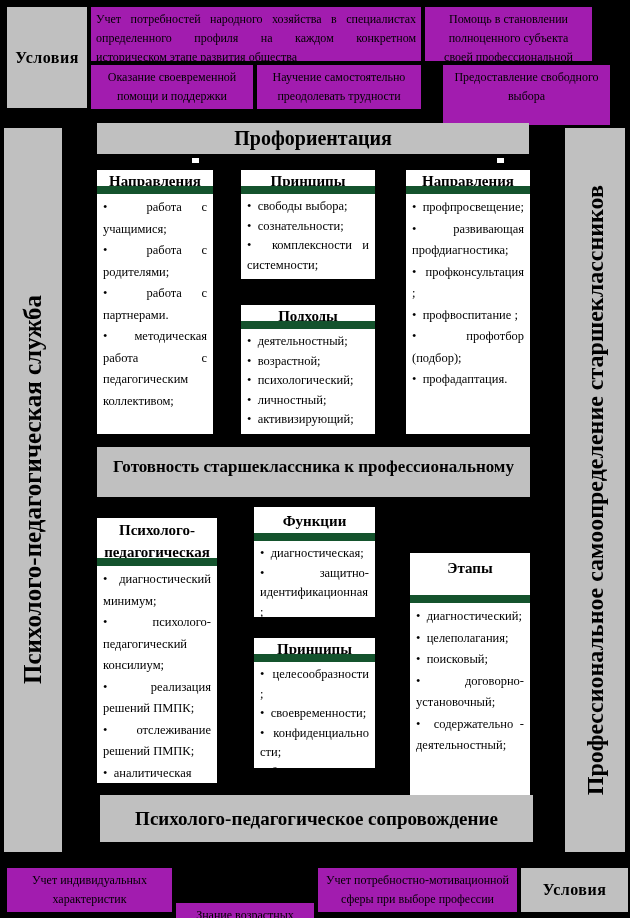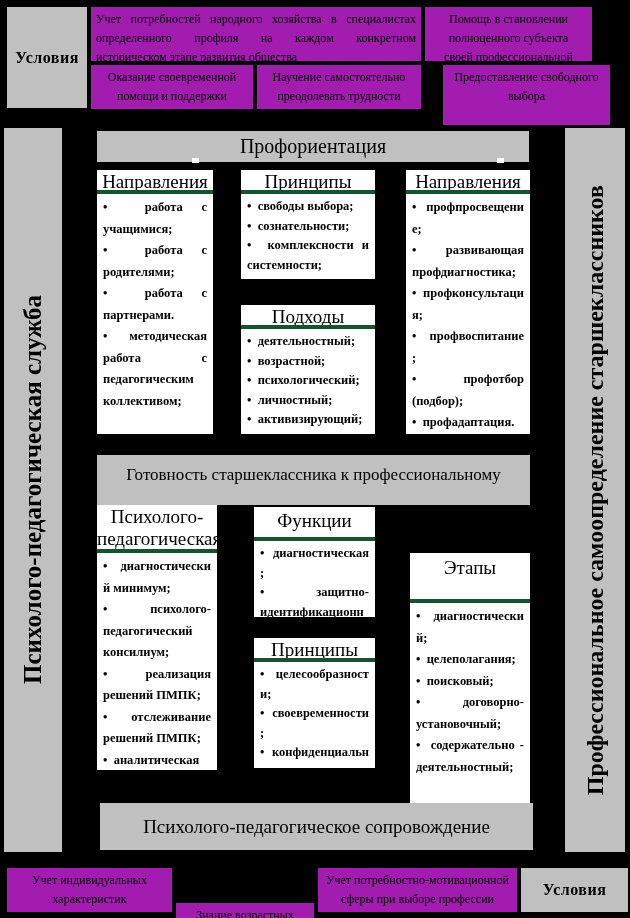--- a/index.html
+++ b/index.html
@@ -19,38 +19,38 @@
   .cline { }
   .cond { font-weight:bold; font-size:16px; display:flex; align-items:center; justify-content:center; letter-spacing:0.5px; }
 
   
   .vbar { display:flex; align-items:center; justify-content:center; overflow:hidden; }
   .vtext { writing-mode:vertical-rl; transform:rotate(180deg); white-space:nowrap; font-weight:bold; }
   .vtext.left  { font-size:25px; }
   .vtext.right { font-size:24px; }
 
   
-  .band { overflow:hidden; text-align:center; font-weight:normal;margin-top:8px; }
+  .band { overflow:hidden; text-align:center; font-weight:bold; }
   .band.flexc { display:flex; align-items:center; justify-content:center; }
   .band-title { font-size:20px; }
   .band-ready { font-size:17px; }
   .band-support { font-size:19px; }
   .ready-l1 { margin-top:9px; line-height:21px; }
   .ready-l2 { margin-top:12px; line-height:21px; }
 
   
   .box { background:#ffffff; overflow:hidden; }
-  .hdr { font-weight:normal; font-size:19px; text-align:center; border-bottom:4px solid #14532d;
+  .hdr { font-weight:bold; font-size:15px; text-align:center; border-bottom:8px solid #14532d;
          box-sizing:border-box; overflow:hidden; }
   .hdr1 { height:24px; line-height:21px; padding-top:1px; }
   .hdr2 { height:48px; line-height:22px; padding-top:1px; }
   .hdr-fn { height:34px; line-height:20px; padding-top:4px; }
   .hdr-st { height:50px; line-height:20px; padding-top:5px; }
 
-  .items { padding:3px 6px 0 6px;font-weight:bold; }
+  .items { padding:3px 6px 0 6px; }
   .item { font-size:12.5px; line-height:21.5px; text-align:justify; overflow-wrap:anywhere; }
   .item::before { content:"\2022\00A0\00A0"; }
   .tight .item { line-height:19.5px; }
 
   .speck { background:#ffffff; }
 </style>
 </head>
 <body>
 
 <div id="stage">
@@ -126,21 +126,21 @@
         <div class="item">профотбор (подбор);</div>
         <div class="item">профадаптация.</div>
       </div>
   </div>
 
   <div class="abs gray band band-ready" style="left:97px; top:447px; width:433px; height:50px;">
     <div class="ready-l1">Готовность старшеклассника к профессиональному</div>
     <div class="ready-l2">самоопределению</div>
   </div>
 
-  <div class="abs box" style="left:97px; top:505px; width:120px; height:265px;">
+  <div class="abs box" style="left:97px; top:518px; width:120px; height:265px;">
     <div class="hdr hdr2">Психолого-педагогическая</div>
     <div class="items">
         <div class="item">диагностический минимум;</div>
         <div class="item">психолого-педагогический консилиум;</div>
         <div class="item">реализация решений ПМПК;</div>
         <div class="item">отслеживание решений ПМПК;</div>
         <div class="item">аналитическая</div>
       </div>
   </div>
 

